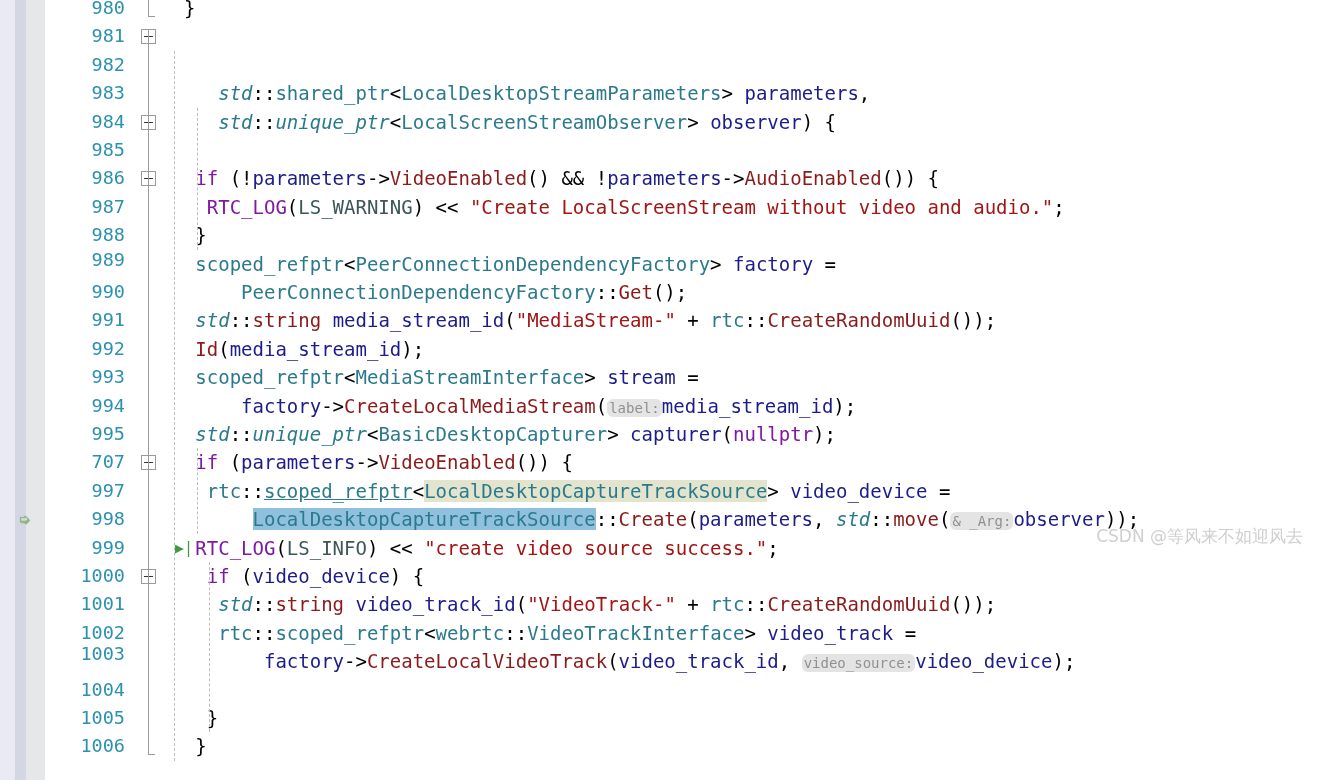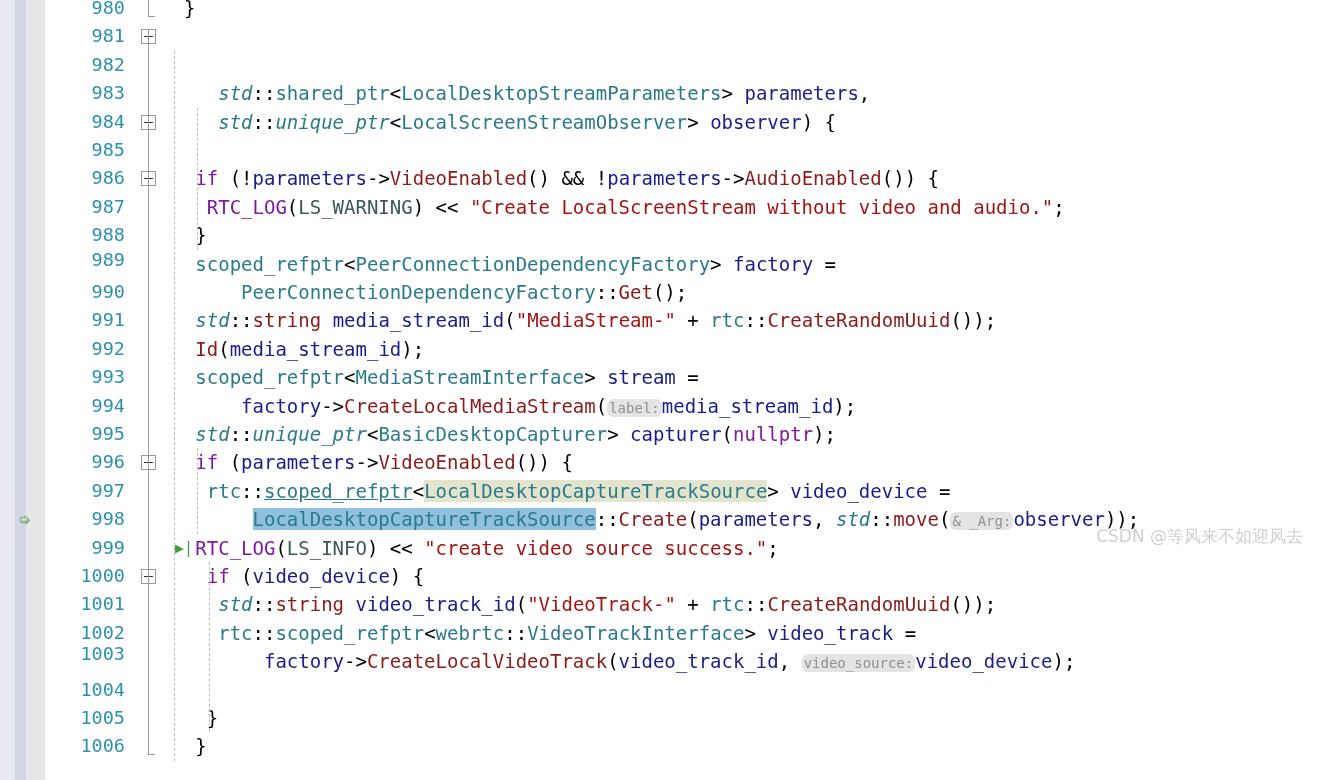--- a/index.html
+++ b/index.html
@@ -208,21 +208,21 @@
       <div class="lnum" style="top: 164.4px;">986</div>
       <div class="lnum" style="top: 192.8px;">987</div>
       <div class="lnum" style="top: 221.2px;">988</div>
       <div class="lnum" style="top: 246px;">989</div>
       <div class="lnum" style="top: 278px;">990</div>
       <div class="lnum" style="top: 306.4px;">991</div>
       <div class="lnum" style="top: 334.8px;">992</div>
       <div class="lnum" style="top: 363.2px;">993</div>
       <div class="lnum" style="top: 391.6px;">994</div>
       <div class="lnum" style="top: 420px;">995</div>
-      <div class="lnum" style="top: 448.4px;">996</div>
+      <div class="lnum" style="top: 448.4px;">707</div>
       <div class="lnum" style="top: 476.8px;">997</div>
       <div class="lnum" style="top: 505.2px;">998</div>
       <div class="lnum" style="top: 533.6px;">999</div>
       <div class="lnum" style="top: 562px;">1000</div>
       <div class="lnum" style="top: 590.4px;">1001</div>
       <div class="lnum" style="top: 618.8px;">1002</div>
       <div class="lnum" style="top: 640px;">1003</div>
       <div class="lnum" style="top: 675.6px;">1004</div>
       <div class="lnum" style="top: 704px;">1005</div>
       <div class="lnum" style="top: 732.4px;">1006</div>

